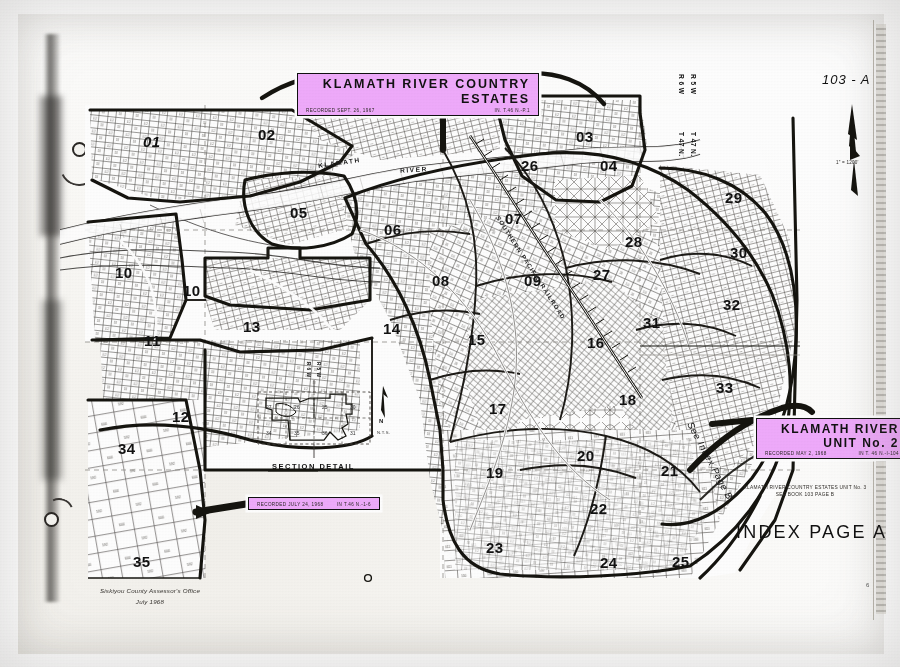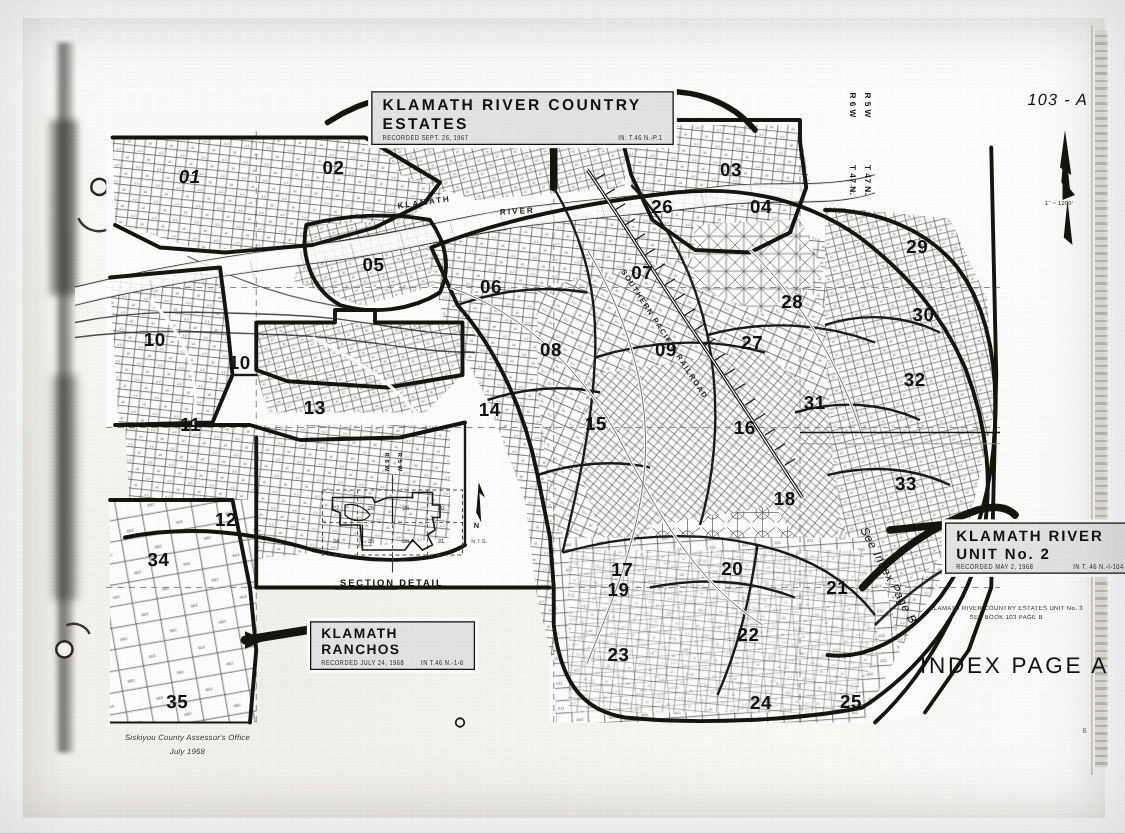--- a/index.html
+++ b/index.html
@@ -71,22 +71,22 @@
   .blocknum{
     font-family:"Liberation Sans", sans-serif;font-weight:700;
     font-size:15px;color:#111;letter-spacing:.5px;
   }
   .title-big{font-size:19px;letter-spacing:1.6px;font-weight:400;color:#111;}
   .index-page{font-size:18px;letter-spacing:2.2px;color:#111;}
   .corner-id{font-size:13px;font-style:italic;letter-spacing:1px;color:#111;}
 
   
   .platbox{
-    position:absolute;background:#e5e5e5;border:1.6px solid #111;
-    padding:3px 8px 2px 8px;text-align:left;
+    position:absolute;background:#f0abfc;border:1.6px solid #111;
+    padding:3px 8px 2px 8px;text-align:right;
     box-shadow:0 0 0 2.5px #fff;
   }
   .platbox .pt{font-size:12.5px;font-weight:700;letter-spacing:1.9px;color:#111;line-height:1.18;}
   .platbox .pt.two{font-size:12px;letter-spacing:1.5px;}
   .platsub{
     display:flex;justify-content:space-between;gap:18px;
     font-size:4.6px;letter-spacing:.4px;color:#2a2724;margin-top:1px;
     font-family:"Liberation Sans", sans-serif;
   }
   .platsub span{transform:scaleY(1.25);}
@@ -408,21 +408,20 @@
       <span>IN T. 46 N.-I-104</span>
     </div>
   </div>
 
   <div class="note-tiny" style="left:730px;top:484px;width:150px;">
     <div>KLAMATH RIVER COUNTRY ESTATES UNIT No. 3</div>
     <div>SEE BOOK 103 PAGE B</div>
   </div>
 
   <div class="platbox" style="left:248px;top:497px;width:114px;">
-    <div class="pt" style="font-size:11px;letter-spacing:1.1px;">KLAMATH RANCHOS</div>
     <div class="platsub" style="gap:8px;">
       <span>RECORDED JULY 24, 1968</span>
       <span>IN T.46 N.-1-6</span>
     </div>
   </div>
 
   <div class="lbl index-page" style="left:736px;top:522px;">INDEX PAGE A</div>
 
   <div class="see-b" style="left:695px;top:420px;transform:rotate(62deg);transform-origin:0 0;">See Index Page B</div>
 
@@ -464,27 +463,27 @@
       <div class="lbl blocknum" style="left: 432px; top: 272px;">08</div>
       <div class="lbl blocknum" style="left: 524px; top: 272px;">09</div>
       <div class="lbl blocknum" style="left: 115px; top: 264px;">10</div>
       <div class="lbl blocknum" style="left: 183px; top: 282px;">10</div>
       <div class="lbl blocknum" style="left: 144px; top: 332px;">11</div>
       <div class="lbl blocknum" style="left: 172px; top: 408px;">12</div>
       <div class="lbl blocknum" style="left: 243px; top: 318px;">13</div>
       <div class="lbl blocknum" style="left: 383px; top: 320px;">14</div>
       <div class="lbl blocknum" style="left: 468px; top: 331px;">15</div>
       <div class="lbl blocknum" style="left: 587px; top: 334px;">16</div>
-      <div class="lbl blocknum" style="left: 489px; top: 400px; margin-top: 48px;">17</div>
+      <div class="lbl blocknum" style="left: 489px; top: 400px;">17</div>
       <div class="lbl blocknum" style="left: 619px; top: 391px;">18</div>
       <div class="lbl blocknum" style="left: 486px; top: 464px;">19</div>
       <div class="lbl blocknum" style="left: 577px; top: 447px;">20</div>
       <div class="lbl blocknum" style="left: 661px; top: 462px;">21</div>
       <div class="lbl blocknum" style="left: 590px; top: 500px;">22</div>
-      <div class="lbl blocknum" style="left: 486px; top: 516px;">23</div>
+      <div class="lbl blocknum" style="left: 486px; top: 539px;">23</div>
       <div class="lbl blocknum" style="left: 600px; top: 554px;">24</div>
       <div class="lbl blocknum" style="left: 672px; top: 553px;">25</div>
       <div class="lbl blocknum" style="left: 521px; top: 157px;">26</div>
       <div class="lbl blocknum" style="left: 593px; top: 266px;">27</div>
       <div class="lbl blocknum" style="left: 625px; top: 233px;">28</div>
       <div class="lbl blocknum" style="left: 725px; top: 189px;">29</div>
       <div class="lbl blocknum" style="left: 730px; top: 244px;">30</div>
       <div class="lbl blocknum" style="left: 643px; top: 314px;">31</div>
       <div class="lbl blocknum" style="left: 723px; top: 296px;">32</div>
       <div class="lbl blocknum" style="left: 716px; top: 379px;">33</div>

